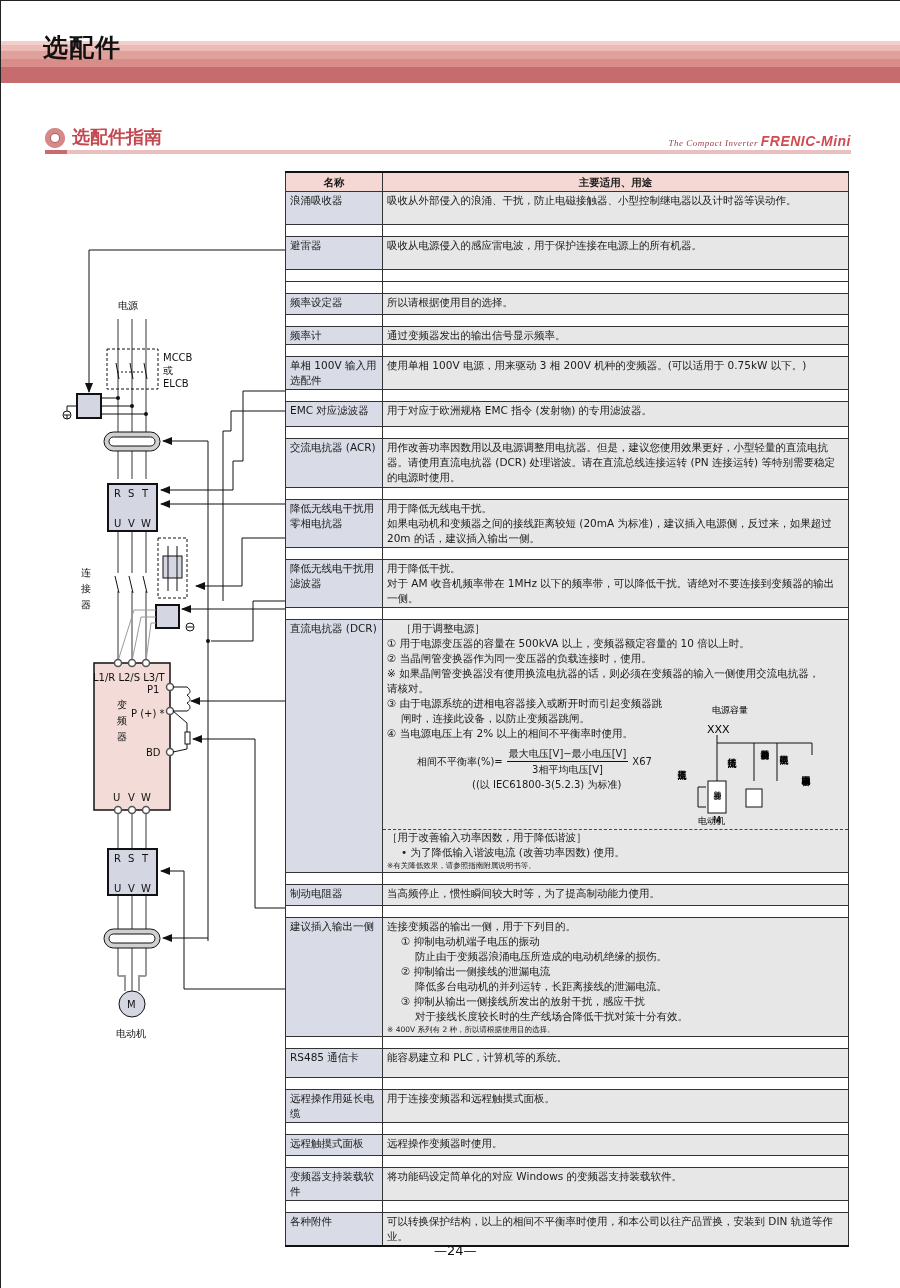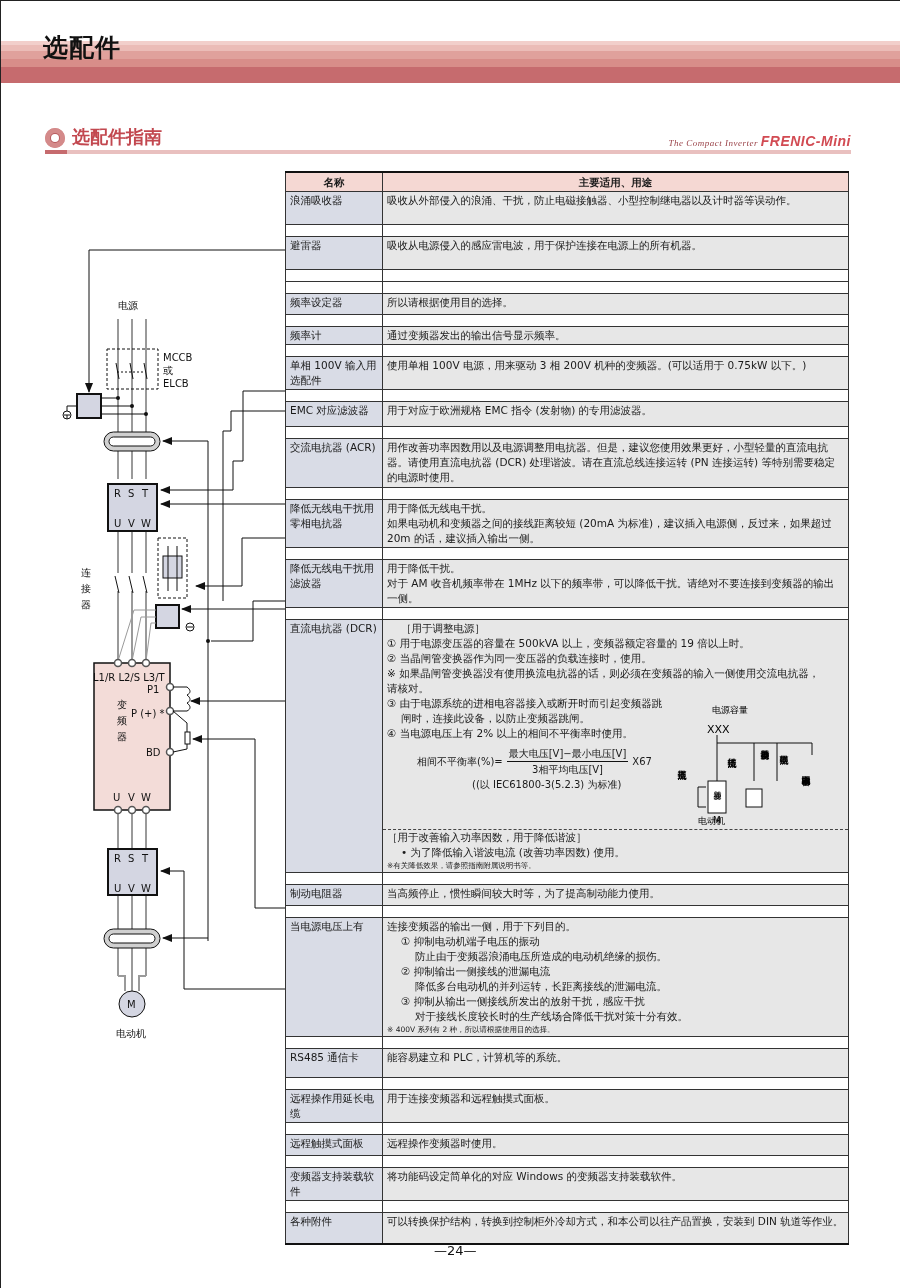--- a/index.html
+++ b/index.html
@@ -354,21 +354,21 @@
       </tr>
       <tr class="gap">
         <td></td>
         <td></td>
       </tr>
       <tr>
         <td class="name">直流电抗器 (DCR)</td>
         <td class="desc">
           <div class="dcr-wrap">
             <span class="desc-line indent">［用于调整电源］</span>
-            <span class="desc-line ">① 用于电源变压器的容量在 500kVA 以上，变频器额定容量的 19 倍以上时。</span>
+            <span class="desc-line ">① 用于电源变压器的容量在 500kVA 以上，变频器额定容量的 10 倍以上时。</span>
             <span class="desc-line ">② 当晶闸管变换器作为同一变压器的负载连接时，使用。</span>
             <span class="desc-line " style="max-width: 440px;">※ 如果晶闸管变换器没有使用换流电抗器的话，则必须在变频器的输入一侧使用交流电抗器，请核对。</span>
             <span class="desc-line " style="max-width: 330px;">③ 由于电源系统的进相电容器接入或断开时而引起变频器跳</span>
             <span class="desc-line indent" style="max-width: 330px;">闸时，连接此设备，以防止变频器跳闸。</span>
             <span class="desc-line ">④ 当电源电压上有 2% 以上的相间不平衡率时使用。</span>
             <div class="formula">
               <div style="display:flex;align-items:center;gap:4px;">
                 <span>相间不平衡率(%)=</span>
                 <span style="display:inline-flex;flex-direction:column;align-items:center;">
                   <span style="border-bottom:1px solid #111;padding:0 2px;">最大电压[V]−最小电压[V]</span>
@@ -415,21 +415,21 @@
         <td class="name">制动电阻器</td>
         <td class="desc" style="height: 18px;">
           <span class="desc-line">当高频停止，惯性瞬间较大时等，为了提高制动能力使用。</span>
         </td>
       </tr>
       <tr class="gap">
         <td></td>
         <td></td>
       </tr>
       <tr>
-        <td class="name">当电源电压上有</td>
+        <td class="name">建议插入输出一侧</td>
         <td class="desc" style="height: 112px;">
           <span class="desc-line">连接变频器的输出一侧，用于下列目的。</span>
           <span class="desc-line indent">① 抑制电动机端子电压的振动</span>
           <span class="desc-line indent2">防止由于变频器浪涌电压所造成的电动机绝缘的损伤。</span>
           <span class="desc-line indent">② 抑制输出一侧接线的泄漏电流</span>
           <span class="desc-line indent2">降低多台电动机的并列运转，长距离接线的泄漏电流。</span>
           <span class="desc-line indent">③ 抑制从输出一侧接线所发出的放射干扰，感应干扰</span>
           <span class="desc-line indent2">对于接线长度较长时的生产线场合降低干扰对策十分有效。</span>
           <span class="desc-small">※ 400V 系列有 2 种，所以请根据使用目的选择。</span>
         </td>
@@ -474,19 +474,19 @@
           <span class="desc-line">将功能码设定简单化的对应 Windows 的变频器支持装载软件。</span>
         </td>
       </tr>
       <tr class="gap">
         <td></td>
         <td></td>
       </tr>
       <tr>
         <td class="name">各种附件</td>
         <td class="desc" style="height: 28px;">
-          <span class="desc-line">可以转换保护结构，转换到控制柜外冷却方式，和本公司以往产品置换，安装到 DIN 轨道等作业。</span>
+          <span class="desc-line">可以转换保护结构，以上的相间不平衡率时使用，和本公司以往产品置换，安装到 DIN 轨道等作业。</span>
         </td>
       </tr>
     </tbody>
 </table>
 
 <div class="page-number">—24—</div>
 
 </body></html>

